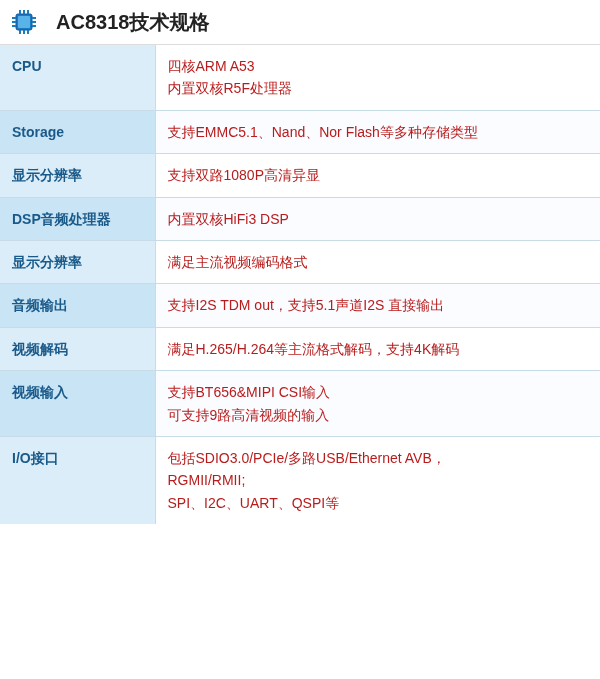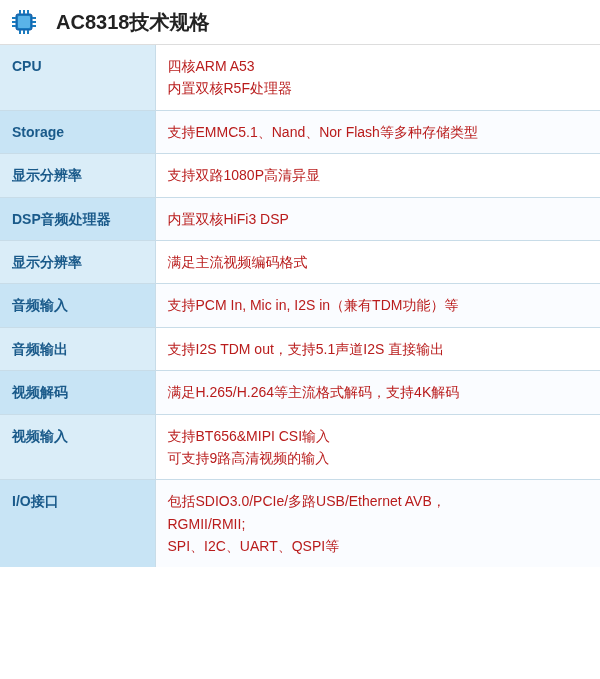--- a/index.html
+++ b/index.html
@@ -113,24 +113,20 @@
       </tr>
       <tr>
         <td class="label">DSP音频处理器</td>
         <td class="value">内置双核HiFi3 DSP</td>
       </tr>
       <tr>
         <td class="label">显示分辨率</td>
         <td class="value">满足主流视频编码格式</td>
       </tr>
       <tr>
-        <td class="label">音频输入</td>
-        <td class="value">支持PCM In, Mic in, I2S in（兼有TDM功能）等</td>
-      </tr>
-      <tr>
         <td class="label">音频输出</td>
         <td class="value">支持I2S TDM out，支持5.1声道I2S 直接输出</td>
       </tr>
       <tr>
         <td class="label">视频解码</td>
         <td class="value">满足H.265/H.264等主流格式解码，支持4K解码</td>
       </tr>
       <tr>
         <td class="label">视频输入</td>
         <td class="value">支持BT656&amp;MIPI CSI输入<br>可支持9路高清视频的输入</td>

